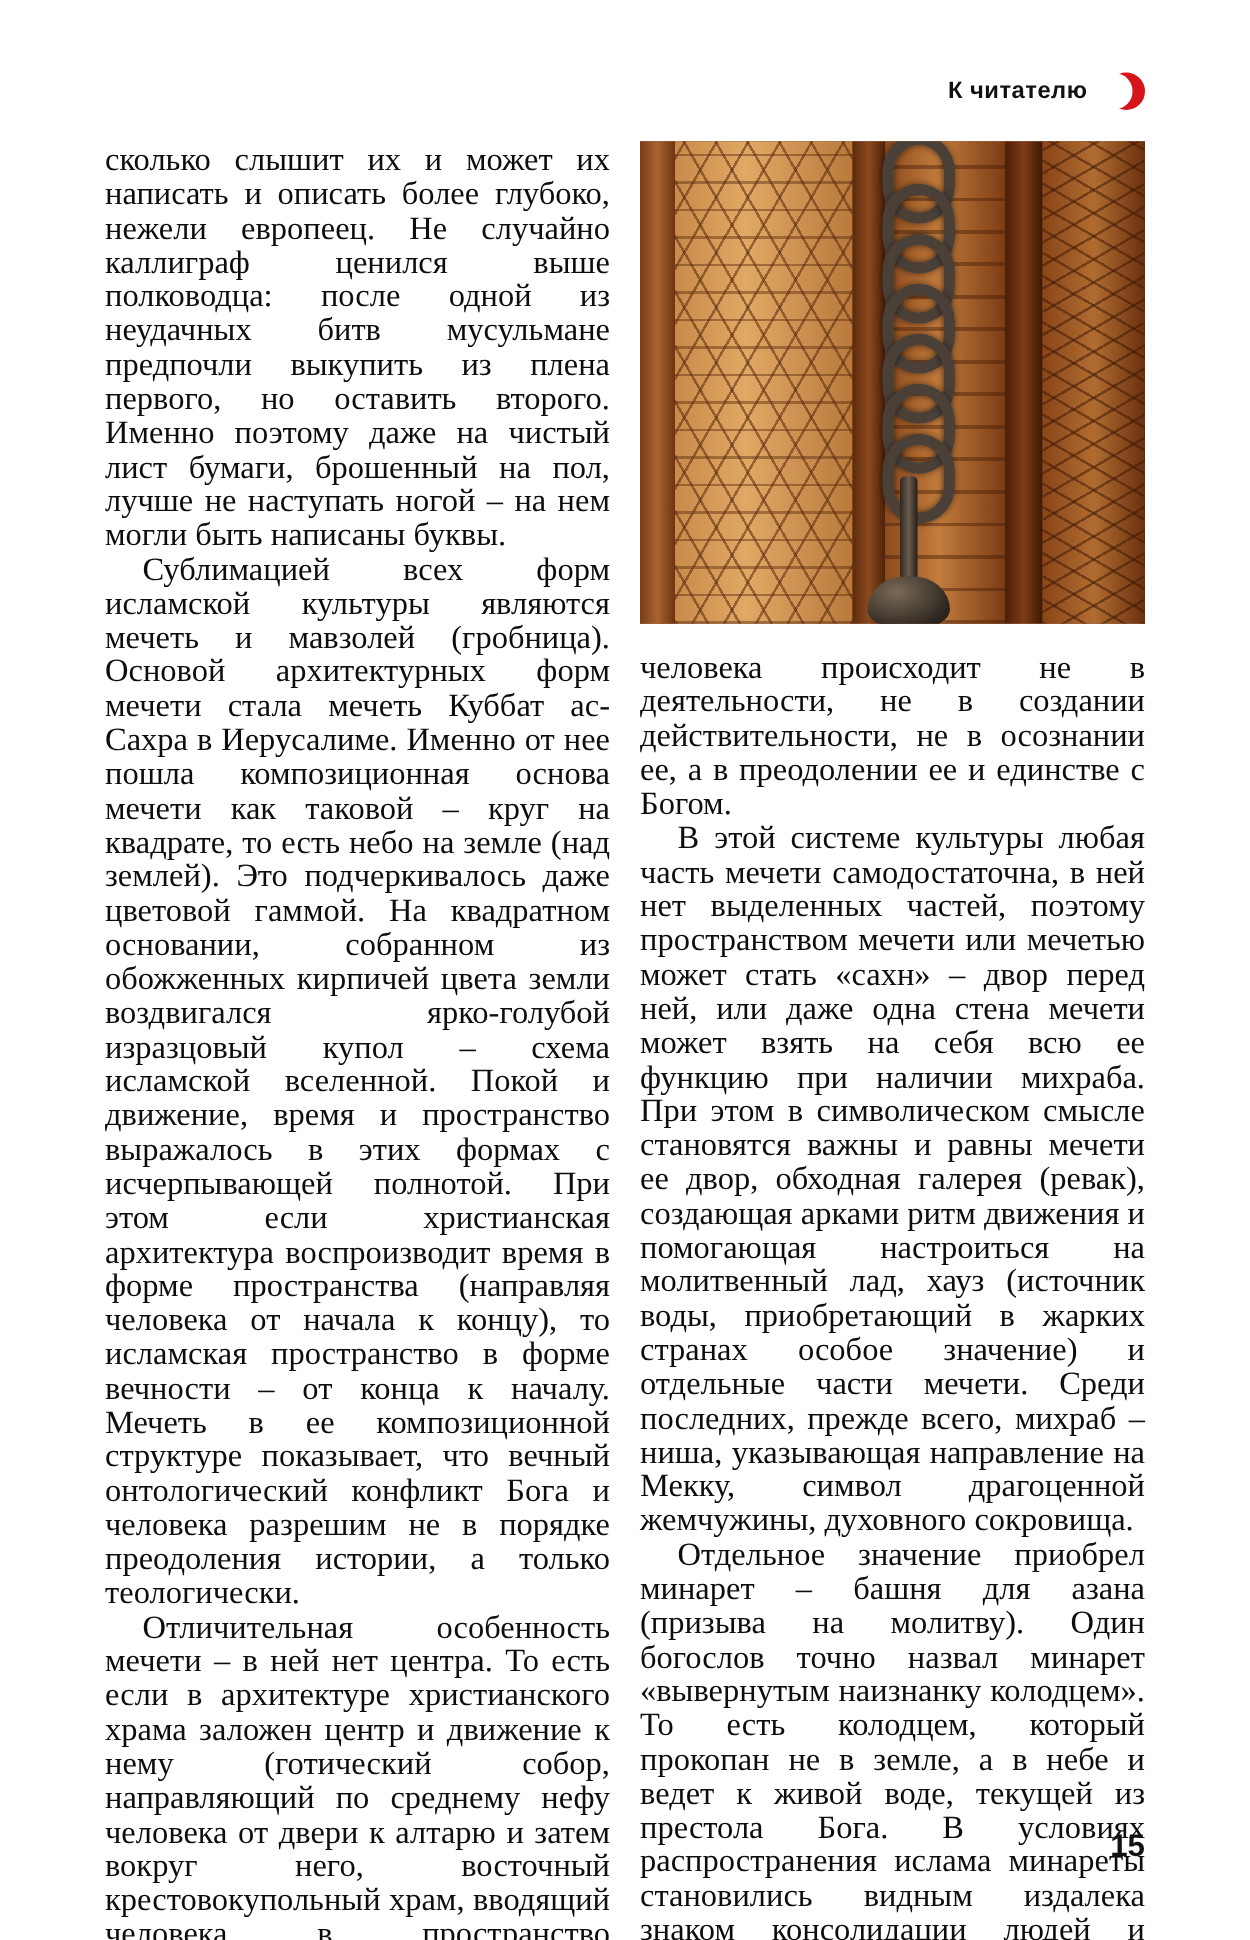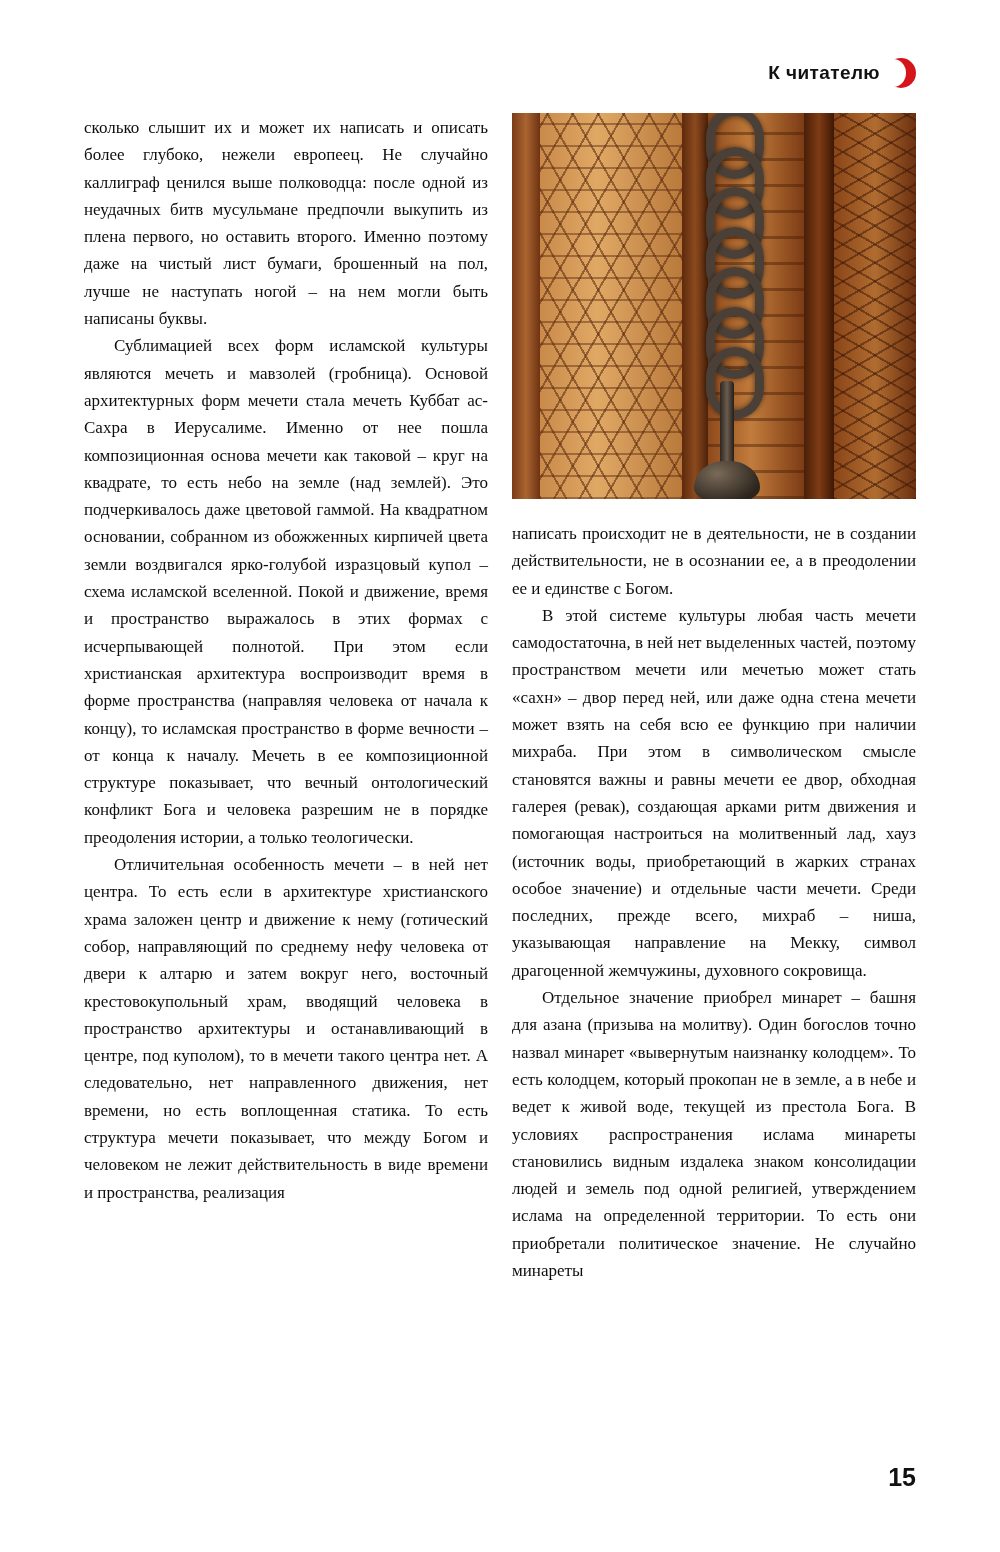--- a/index.html
+++ b/index.html
@@ -16,21 +16,21 @@
     overflow: hidden;
   }
 
   
   .header {
     position: absolute;
     top: 58px;
     right: 84px;
     display: flex;
     align-items: center;
-    gap: 6px;
+    gap: 16px;
     justify-content: center;
   }
   .header-title {
     font-family: "Liberation Sans", sans-serif;
     font-size: 19px;
     font-weight: bold;
     letter-spacing: 0.4px;
     color: #111111;
     white-space: nowrap;
   }
@@ -61,21 +61,21 @@
   }
   .col-right {
     position: absolute;
     left: 512px;
     top: 520px;
     width: 404px;
   }
 
   p {
     margin: 0;
-    font-size: 17px;
+    font-size: 26px;
     line-height: 27.3px;
     text-align: justify;
     text-justify: inter-word;
     color: #0d0d0d;
     hyphens: manual;
   }
   p.indent {
     text-indent: 30px;
   }
   b {
@@ -223,20 +223,20 @@
     </div>
   </div>
 
   <div class="col-left">
     <p>сколько слышит их и может их написать и описать более глубоко, нежели европеец. Не случайно каллиграф ценился выше полководца: после одной из неудачных битв мусульмане предпочли выкупить из плена первого, но оставить второго. Именно поэтому даже на чистый лист бумаги, брошенный на пол, лучше не наступать ногой – на нем могли быть написаны буквы.</p>
     <p class="indent"><span>Сублимацией всех форм исламской культуры являются мечеть и мавзолей (гробница). Основой архитектурных форм мечети стала </span><b>мечеть Куббат ас-Сахра</b><span> в Иерусалиме. Именно от нее пошла композиционная основа мечети как таковой – круг на квадрате, то есть небо на земле (над землей). Это подчеркивалось даже цветовой гаммой. На квадратном основании, собранном из обожженных кирпичей цвета земли воздвигался ярко-голубой изразцовый купол – схема исламской вселенной. Покой и движение, время и пространство выражалось в этих формах с исчерпывающей полнотой. При этом если христианская архитектура воспроизводит время в форме пространства (направляя человека от начала к концу), то исламская пространство в форме вечности – от конца к началу. Мечеть в ее композиционной структуре показывает, что вечный онтологический конфликт Бога и человека разрешим не в порядке преодоления истории, а только теологически.</span></p>
     <p class="indent">Отличительная особенность мечети – в ней нет центра. То есть если в архитектуре христианского храма заложен центр и движение к нему (готический собор, направляющий по среднему нефу человека от двери к алтарю и затем вокруг него, восточный крестовокупольный храм, вводящий человека в пространство архитектуры и останавливающий в центре, под куполом), то в мечети такого центра нет. А следовательно, нет направленного движения, нет времени, но есть воплощенная статика. То есть структура мечети показывает, что между Богом и человеком не лежит действительность в виде времени и пространства, реализация</p>
   </div>
 
   <div class="col-right">
-    <p>написать происходит не в деятельности, не в создании действительности, не в осознании ее, а в преодолении ее и единстве с Богом.</p>
+    <p>человека происходит не в деятельности, не в создании действительности, не в осознании ее, а в преодолении ее и единстве с Богом.</p>
     <p class="indent">В этой системе культуры любая часть мечети самодостаточна, в ней нет выделенных частей, поэтому пространством мечети или мечетью может стать «сахн» – двор перед ней, или даже одна стена мечети может взять на себя всю ее функцию при наличии михраба. При этом в символическом смысле становятся важны и равны мечети ее двор, обходная галерея (ревак), создающая арками ритм движения и помогающая настроиться на молитвенный лад, хауз (источник воды, приобретающий в жарких странах особое значение) и отдельные части мечети. Среди последних, прежде всего, михраб – ниша, указывающая направление на Мекку, символ драгоценной жемчужины, духовного сокровища.</p>
     <p class="indent">Отдельное значение приобрел минарет – башня для азана (призыва на молитву). Один богослов точно назвал минарет «вывернутым наизнанку колодцем». То есть колодцем, который прокопан не в земле, а в небе и ведет к живой воде, текущей из престола Бога. В условиях распространения ислама минареты становились видным издалека знаком консолидации людей и земель под одной религией, утверждением ислама на определенной территории. То есть они приобретали политическое значение. Не случайно минареты</p>
   </div>
 
   <div class="page-number">15</div>
 
 </div>
 
 </body></html>

